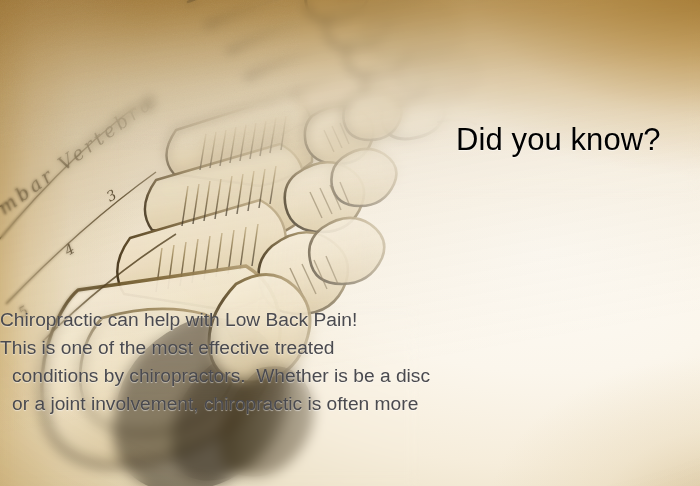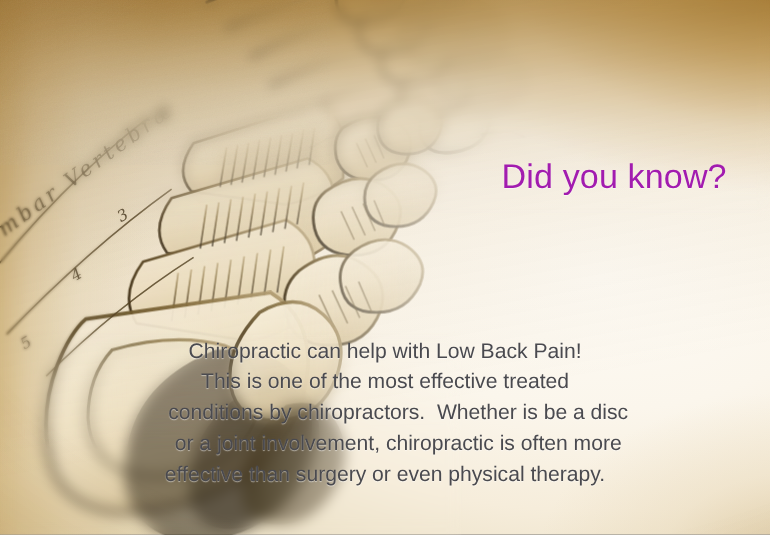--- a/index.html
+++ b/index.html
@@ -115,33 +115,33 @@
     pointer-events:none;
   }
   .grain{
     position:absolute; inset:0;
     opacity:.2; pointer-events:none;
   }
 
   
   .headline{
     position:absolute;
-    left:456px; top:145px;
+    left:456px; top:124px;
     font-size:31px;
     line-height:1.05;
     letter-spacing:.1px;
-    color:#a21caf;
+    color:#000000;
     white-space:nowrap;
     text-shadow:0 1px 1px rgba(255,255,255,.55);
   }
   .body-copy{
     position:absolute;
     left:0; top:306px;
     width:700px;
-    text-align:center;
+    text-align:left;
     font-size:19.2px;
     line-height:28px;
     color:#4a4a4f;
     white-space:nowrap;
     text-shadow:0 1px 1px rgba(255,255,255,.5);
   }
   .body-copy .ln{ display:block; }
   
   .body-copy .ln.wide{
     position:relative;
@@ -360,16 +360,15 @@
     <rect width="100%" height="100%" filter="url(#grainf)" opacity="0.35"></rect>
   </svg>
 
   <div class="headline">Did you know?</div>
 
   <div class="body-copy">
     <span class="ln">Chiropractic can help with Low Back Pain!</span>
     <span class="ln">This is one of the most effective treated</span>
     <span class="ln wide ws">conditions by chiropractors.  Whether is be a disc</span>
     <span class="ln wide">or a joint involvement, chiropractic is often more</span>
-    <span class="ln">effective than surgery or even physical therapy.</span>
   </div>
 
 </div>
 
 </body></html>

